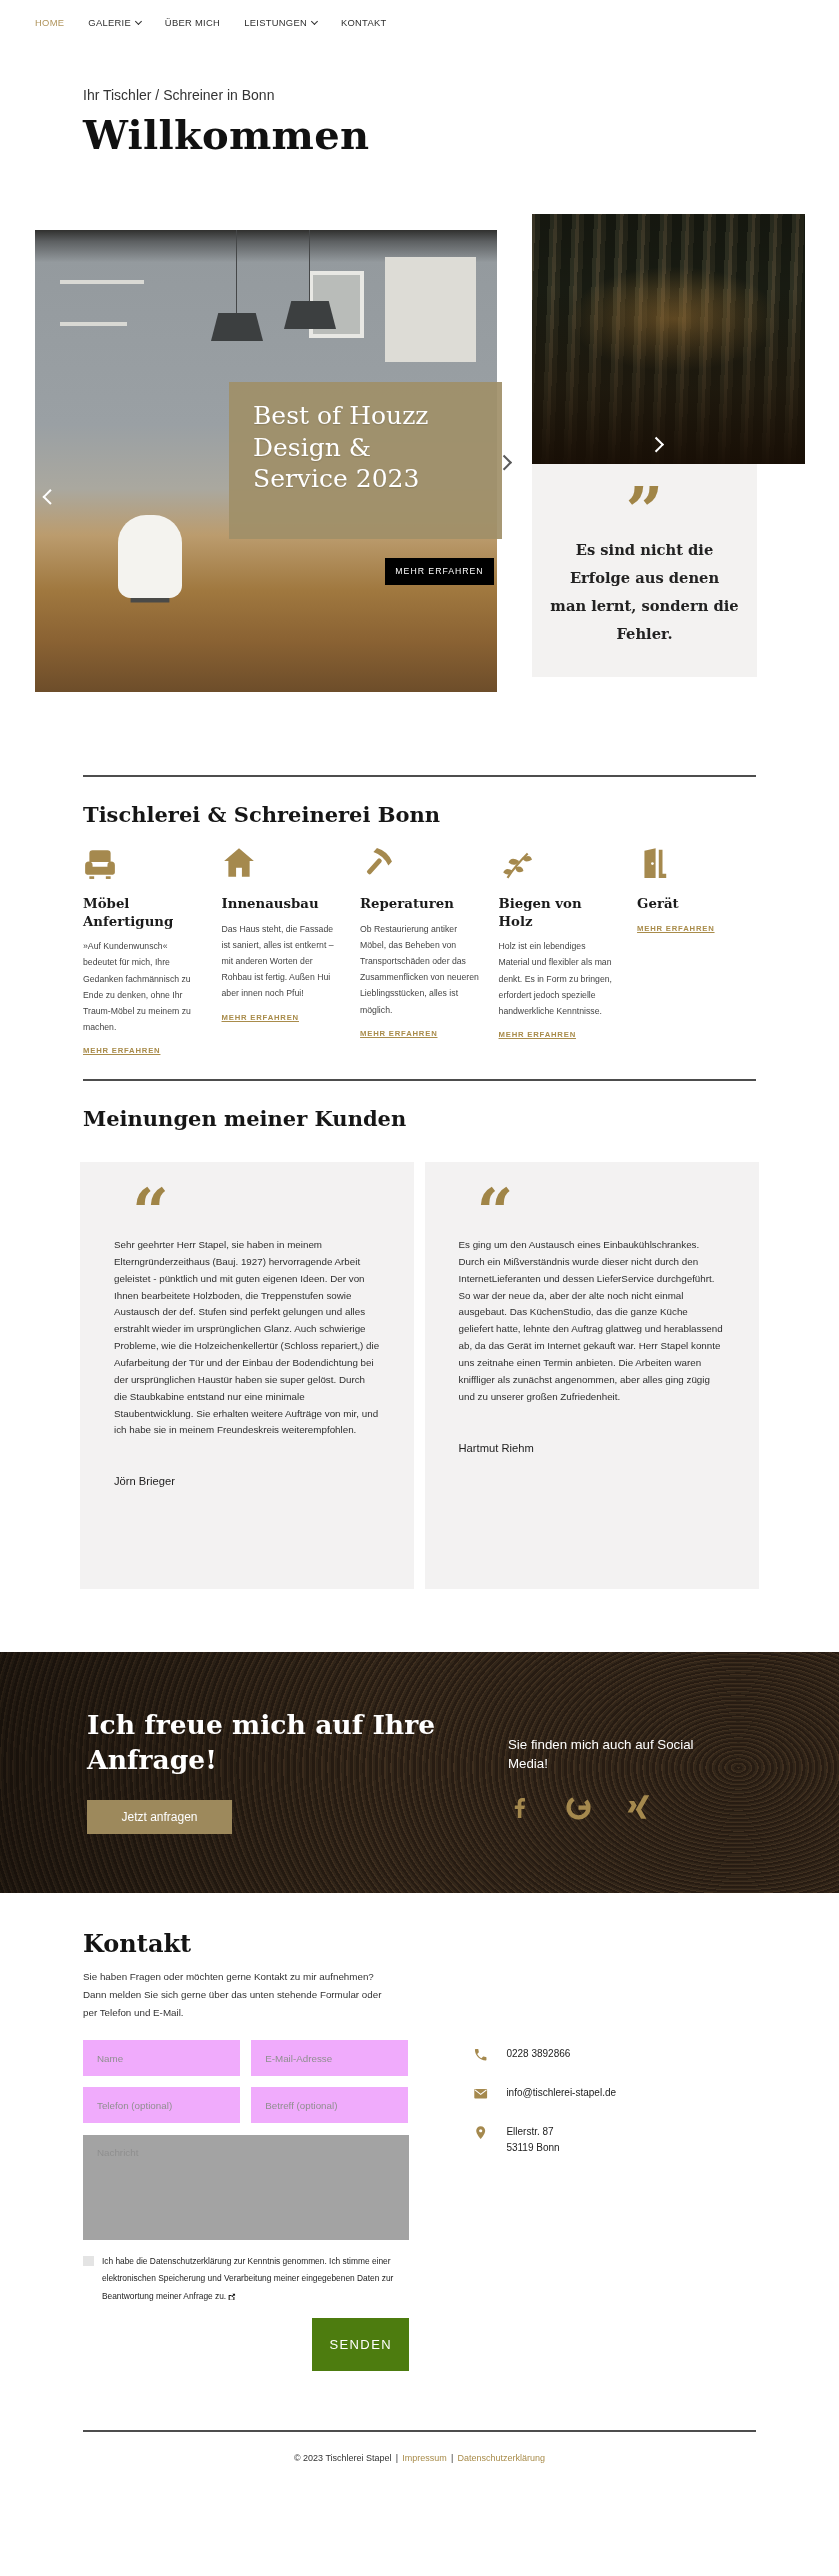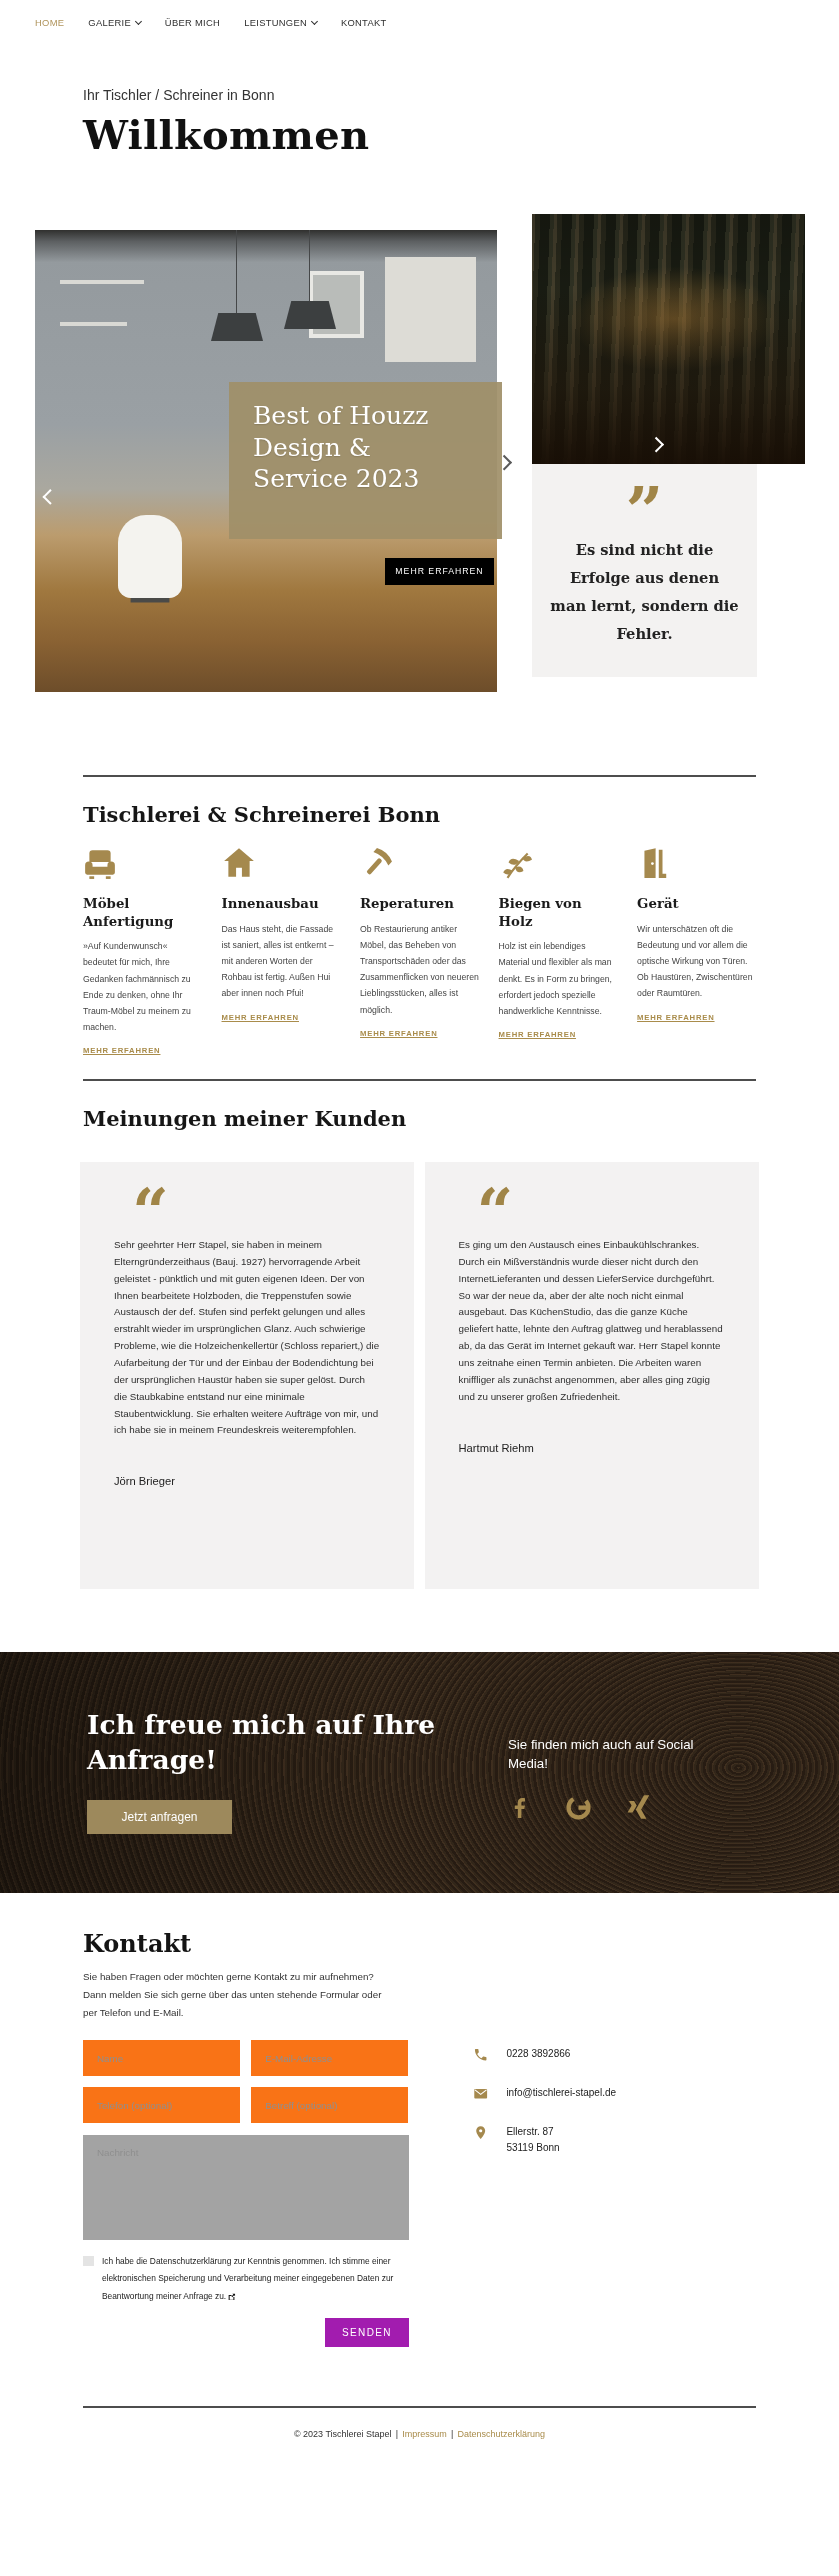--- a/index.html
+++ b/index.html
@@ -94,28 +94,28 @@
   .social-row { margin-top:19.6px; display:flex; gap:32px; align-items:center; }
   .social-row svg { cursor:pointer; }
 
   
   .contact { margin-top:36px; }
   .ct-heading { font-size:24px; font-weight:bold; color:#141414; }
   .ct-intro { margin-top:9.8px; font-size:9.8px; color:#333; line-height:1.85; width:315px; }
   .ct-cols { margin-top:18px; display:flex; }
   .ct-form { width:326px; }
   .f-row { display:flex; gap:11.2px; margin-bottom:11.2px; }
-  .f-input { width:157px; height:36px; background:#f97316; border:none; outline:none; padding:0 14px; font-size:9.8px; font-family:"Liberation Sans", sans-serif; color:#333; }
+  .f-input { width:157px; height:36px; background:#f0abfc; border:none; outline:none; padding:0 14px; font-size:9.8px; font-family:"Liberation Sans", sans-serif; color:#333; }
   .f-input::placeholder, .f-area::placeholder { color:#8f8f8f; }
   .f-area { width:326px; height:105px; background:#a3a3a3; border:none; outline:none; resize:none; padding:12.6px 14px; font-size:9.8px; font-family:"Liberation Sans", sans-serif; color:#333; }
   .f-privacy { margin-top:11.2px; display:flex; gap:8.4px; width:311px; }
   .f-check { flex:0 0 10.5px; width:10.5px; height:10.5px; background:#e4e4e4; margin-top:2.8px; cursor:pointer; }
   .f-privacy-text { font-size:8.4px; color:#222; line-height:2.1; }
   .ext-ico { display:inline-block; vertical-align:-1.4px; margin-left:2.1px; }
-  .f-submit { float:right; margin-top:11.2px; background:#a21caf; color:#fff; border:none; font-size:10px; letter-spacing:1.4px; padding:9px 17px; font-family:"Liberation Sans", sans-serif; cursor:pointer; }
+  .f-submit { float:right; margin-top:11.2px; background:#4d7c0f; color:#fff; border:none; font-size:13px; letter-spacing:1.4px; padding:19px 17px; font-family:"Liberation Sans", sans-serif; cursor:pointer; }
   .ct-info { margin-left:64px; padding-top:5.6px; }
   .ci-row { display:flex; gap:18px; margin-bottom:21px; cursor:pointer; }
   .ci-ico { width:15.4px; flex:0 0 15.4px; padding-top:0.7px; }
   .ci-text { font-size:10px; color:#222; line-height:1.6; }
 
   
   .foot-div { margin-top:59px; }
   .footer-text { text-align:center; padding:21px 0 17px; font-size:9px; color:#333; }
   .footer-text .pipe { margin:0 4.2px; color:#333; }
   .footer-text a { color:#a98c4b; text-decoration:none; cursor:pointer; }
@@ -246,21 +246,20 @@
 
     <div class="svc-col">
       <div class="svc-icon">
         <svg viewBox="0 0 64 64" width="34" height="34" fill="#a5894e">
           <path d="M14 9 L35 4 V60 H14 Z"></path>
           <circle cx="29" cy="33" r="2.6" fill="#ffffff"></circle>
           <path d="M41 7 h7 v45 h7 v8 h-14 z"></path>
         </svg>
       </div>
       <h3 class="svc-title serif">Gerät</h3>
-      <p class="svc-text">Wir unterschätzen oft die Bedeutung und vor allem die optische Wirkung von Türen. Ob Haustüren, Zwischentüren oder Raumtüren.</p>
       <a class="more-link">MEHR ERFAHREN</a>
     </div>
 
   </div>
 </section>
 
 <section class="container">
   <div class="divider div2 inset"></div>
   <h2 class="tst-heading serif inset">Meinungen meiner Kunden</h2>
   <div class="tst-row">

